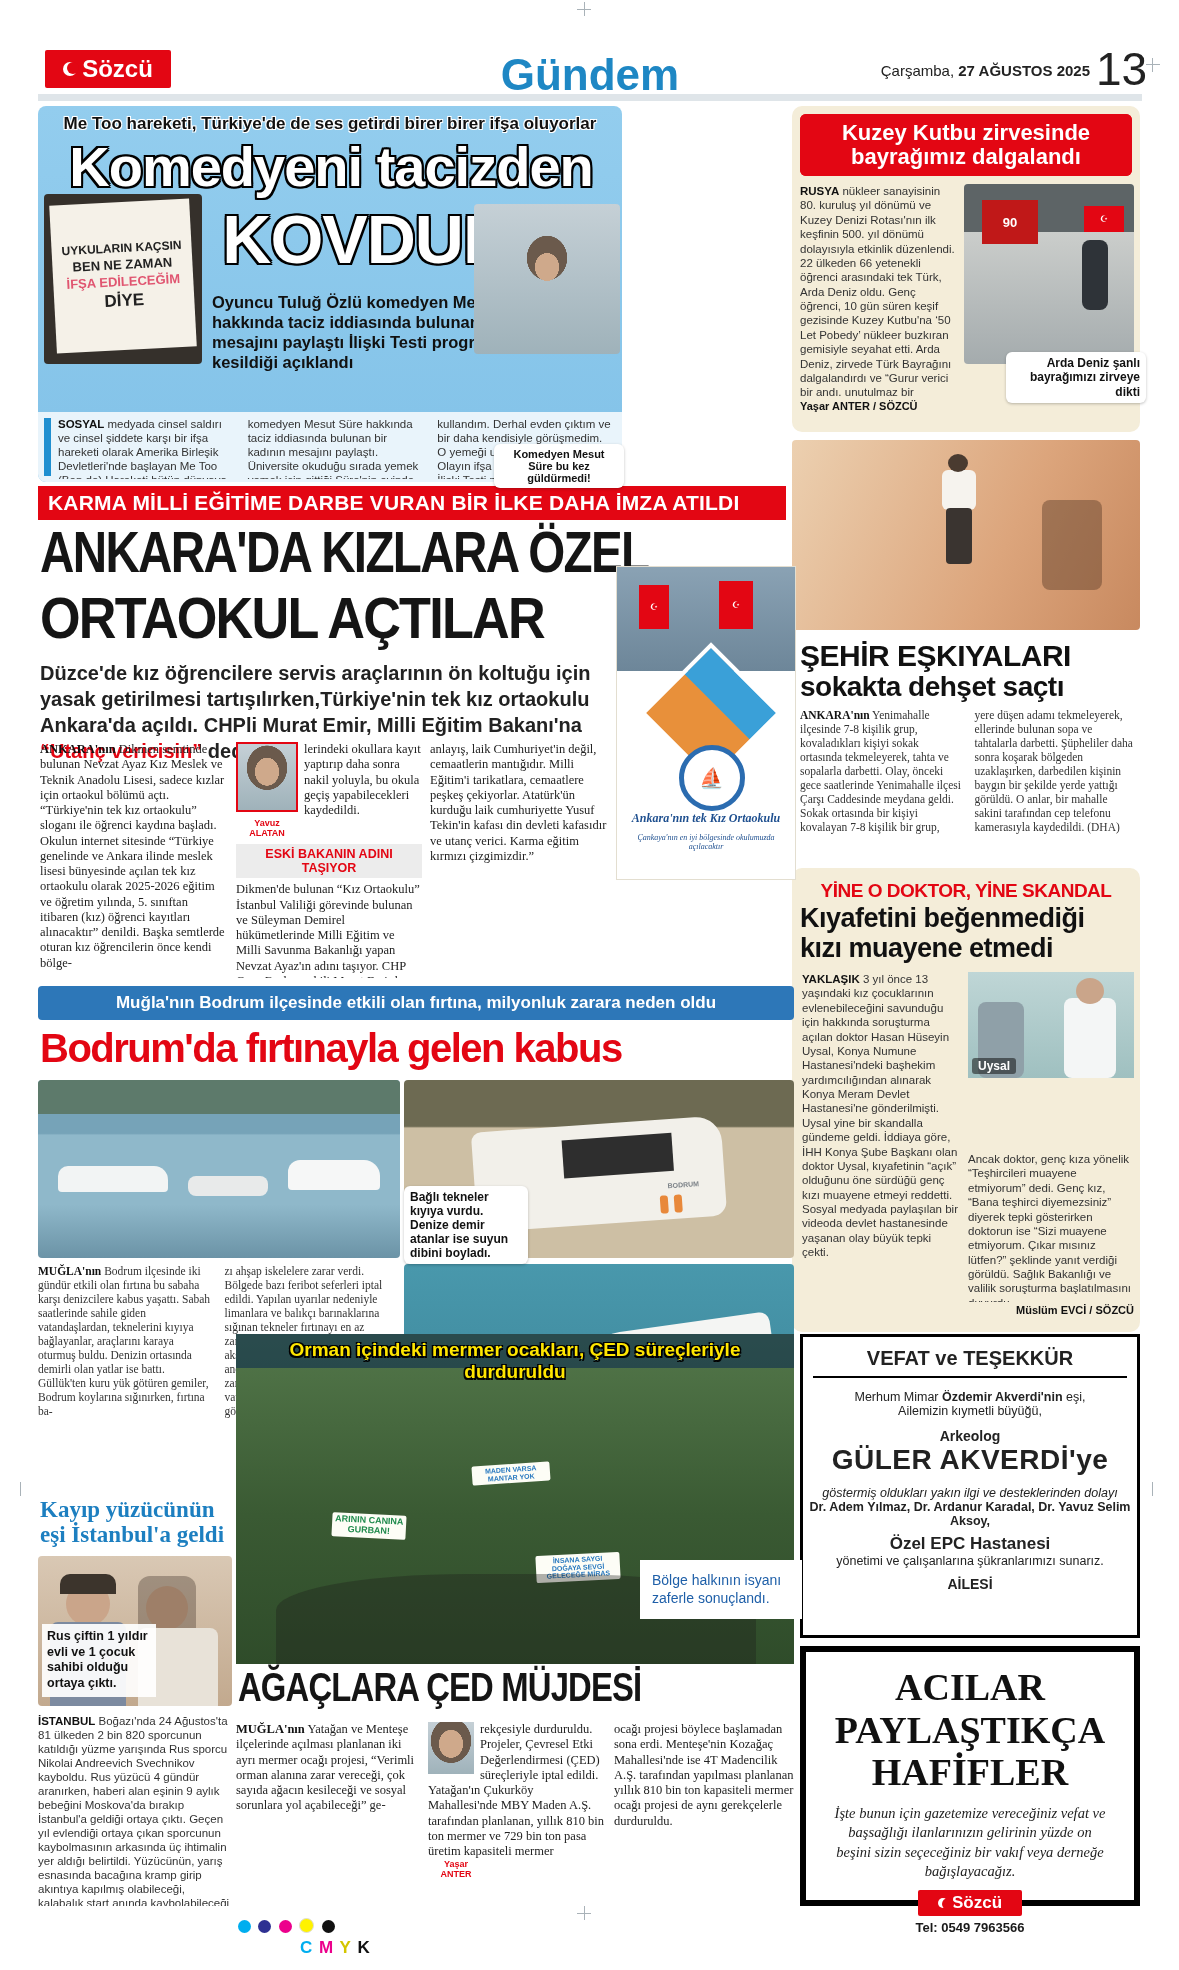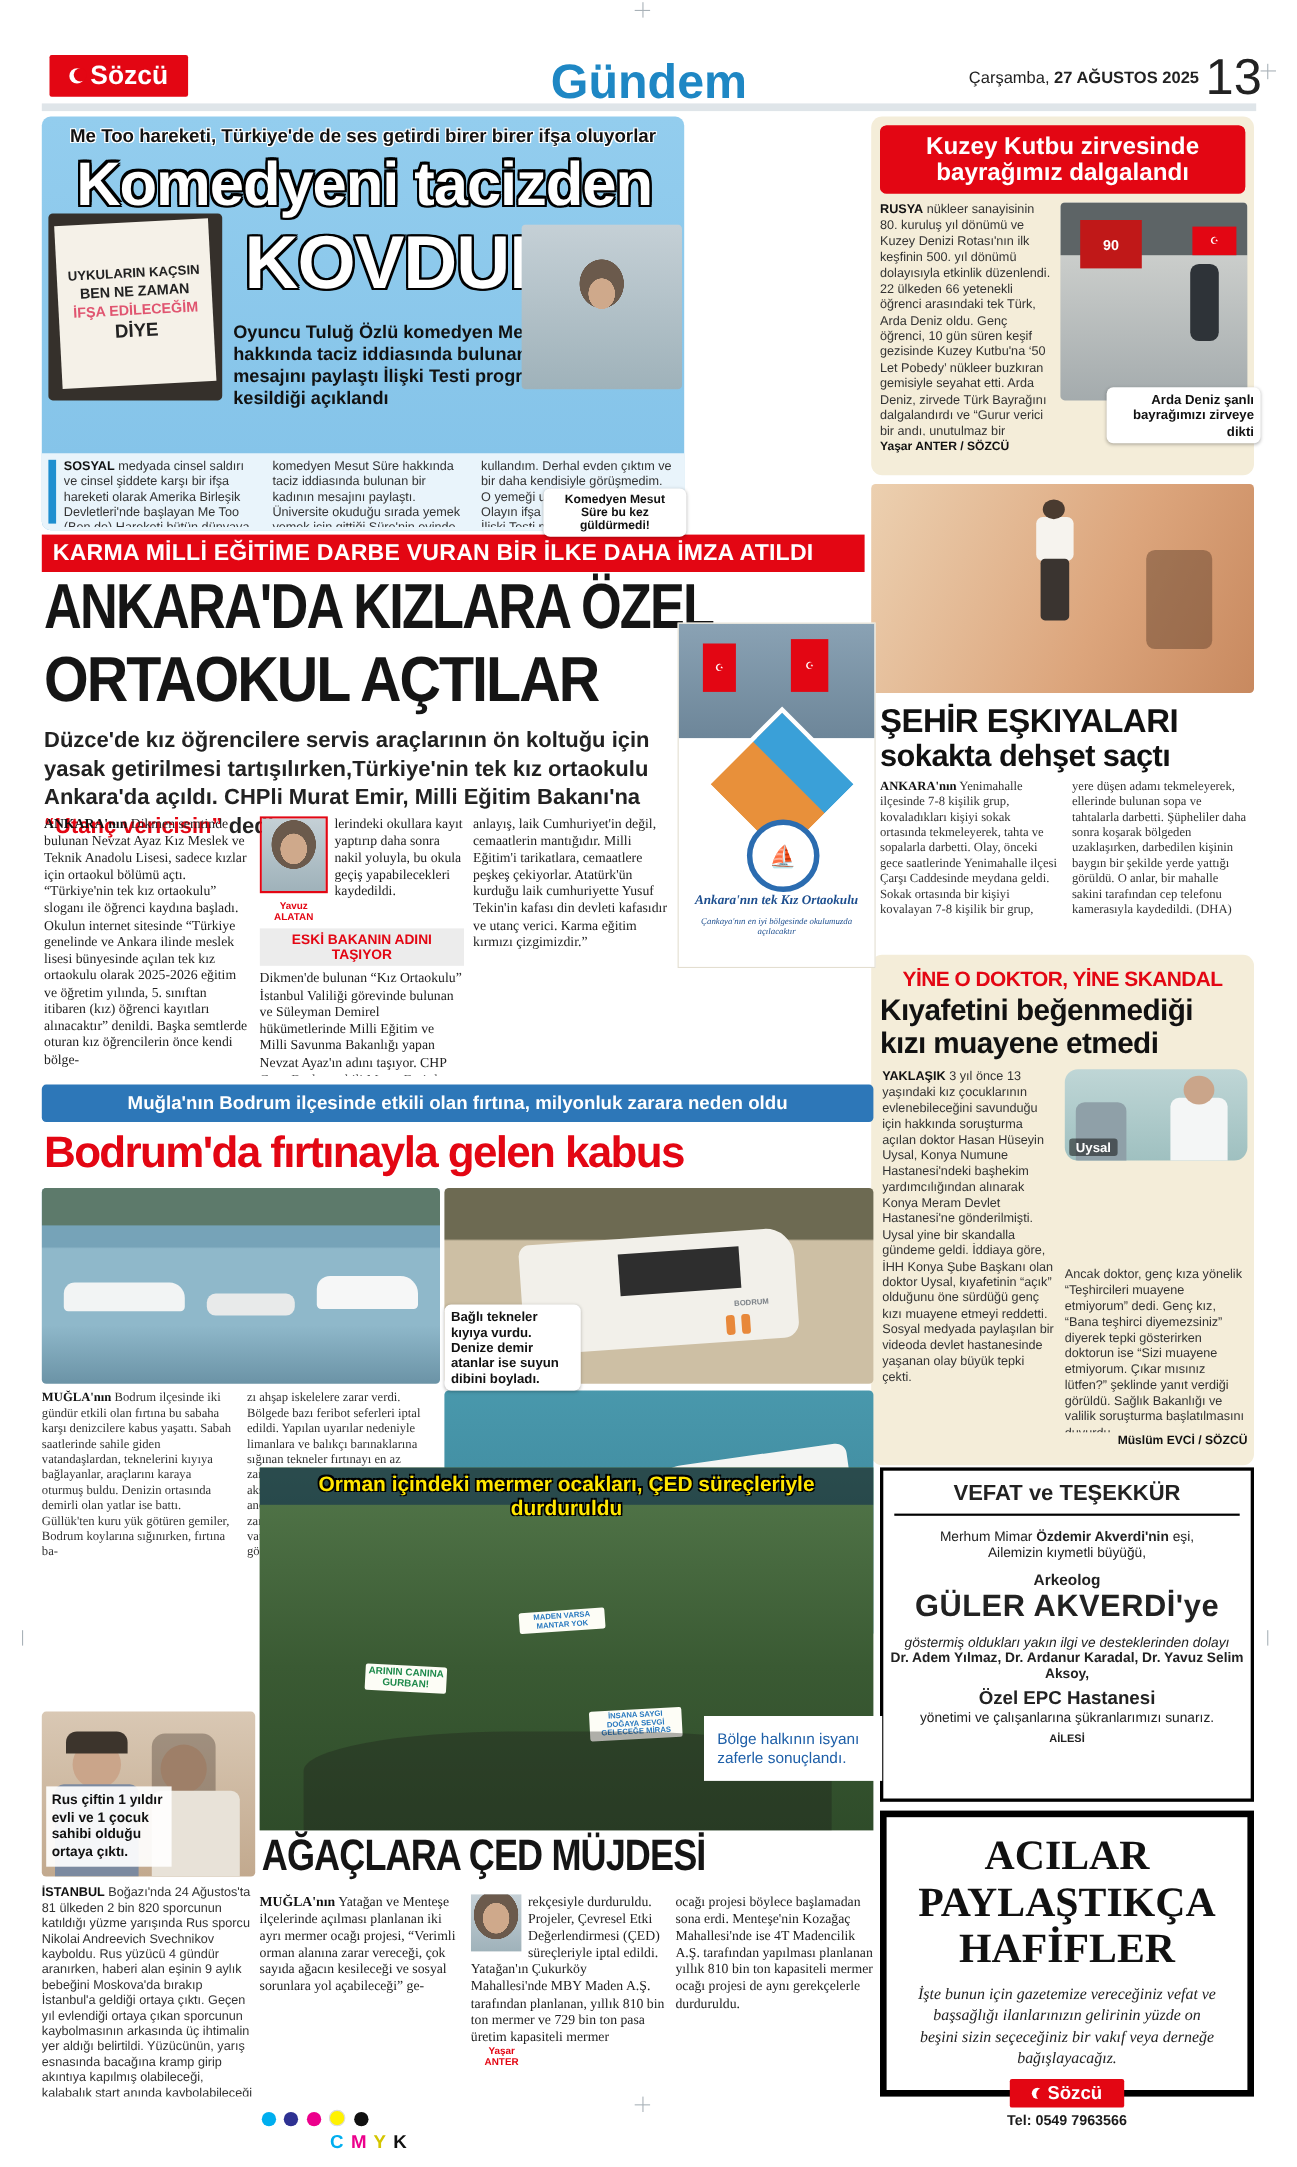--- a/index.html
+++ b/index.html
@@ -169,21 +169,21 @@
     <div class="c serifbody">yere düşen adamı tekmeleyerek, ellerinde bulunan sopa ve tahtalarla darbetti. Şüpheliler daha sonra koşarak bölgeden uzaklaşırken, darbedilen kişinin baygın bir şekilde yerde yattığı görüldü. O anlar, bir mahalle sakini tarafından cep telefonu kamerasıyla kaydedildi. (DHA)</div>
   </div>
 
   <div class="abs cream" style="left:792px;top:868px;width:348px;height:464px;"></div>
   <div class="abs red-kicker" style="left:792px;top:880px;width:348px;">YİNE O DOKTOR, YİNE SKANDAL</div>
   <div class="abs sehir-head" style="left:800px;top:904px;width:340px;font-size:27px;">Kıyafetini beğenmediği</div>
   <div class="abs sehir-head" style="left:800px;top:934px;width:340px;font-size:27px;">kızı muayene etmedi</div>
   <div class="abs rail-body" style="left:802px;top:972px;width:158px;height:348px;overflow:hidden;">
     <span class="leadword">YAKLAŞIK</span><span> 3 yıl önce 13 yaşındaki kız çocuklarının evlenebileceğini savunduğu için hakkında soruşturma açılan doktor Hasan Hüseyin Uysal, Konya Numune Hastanesi'ndeki başhekim yardımcılığından alınarak Konya Meram Devlet Hastanesi'ne gönderilmişti. Uysal yine bir skandalla gündeme geldi. İddiaya göre, İHH Konya Şube Başkanı olan doktor Uysal, kıyafetinin “açık” olduğunu öne sürdüğü genç kızı muayene etmeyi reddetti. Sosyal medyada paylaşılan bir videoda devlet hastanesinde yaşanan olay büyük tepki çekti.</span>
   </div>
-  <div class="abs ph" style="left:968px;top:972px;width:166px;height:83px;background:linear-gradient(#bfd6d6,#9fc0c0);border-radius:12px;">
+  <div class="abs ph" style="left:968px;top:972px;width:166px;height:106px;background:linear-gradient(#bfd6d6,#9fc0c0);border-radius:0;">
     <div class="abs" style="left:96px;top:26px;width:52px;height:80px;background:#f4f6f6;border-radius:8px;"></div>
     <div class="abs" style="left:108px;top:6px;width:28px;height:26px;background:#caa58a;border-radius:50%;"></div>
     <div class="abs" style="left:10px;top:30px;width:46px;height:76px;background:#8fa0a8;border-radius:8px;"></div>
     <div class="abs" style="left:4px;bottom:4px;padding:1px 6px;background:rgba(20,20,20,.55);color:#fff;font-weight:bold;font-size:12px;border-radius:3px;">Uysal</div>
   </div>
   <div class="abs rail-body" style="left:968px;top:1152px;width:166px;height:150px;overflow:hidden;">Ancak doktor, genç kıza yönelik “Teşhircileri muayene etmiyorum” dedi. Genç kız, “Bana teşhirci diyemezsiniz” diyerek tepki gösterirken doktorun ise “Sizi muayene etmiyorum. Çıkar mısınız lütfen?” şeklinde yanıt verdiği görüldü. Sağlık Bakanlığı ve valilik soruşturma başlatılmasını duyurdu.</div>
   <div class="abs byline" style="left:968px;top:1304px;width:166px;text-align:right;">Müslüm EVCİ / SÖZCÜ</div>
 
   <div class="abs redbar" style="left:38px;top:486px;width:728px;height:34px;">KARMA MİLLİ EĞİTİME DARBE VURAN BİR İLKE DAHA İMZA ATILDI</div>
   <div class="abs big-head" style="left:40px;top:524px;font-size:58px;transform:scaleX(.82);">ANKARA'DA KIZLARA ÖZEL</div>
@@ -234,20 +234,24 @@
   <div class="abs bodycols" style="left:38px;top:1264px;width:360px;height:224px;overflow:hidden;">
     <div class="c serifbody"><span class="leadword">MUĞLA'nın</span><span> Bodrum ilçesinde iki gündür etkili olan fırtına bu sabaha karşı denizcilere kabus yaşattı. Sabah saatlerinde sahile giden vatandaşlardan, teknelerini kıyıya bağlayanlar, araçlarını karaya oturmuş buldu. Denizin ortasında demirli olan yatlar ise battı. Güllük'ten kuru yük götüren gemiler, Bodrum koylarına sığınırken, fırtına ba-</span></div>
     <div class="c serifbody">zı ahşap iskelelere zarar verdi. Bölgede bazı feribot seferleri iptal edildi. Yapılan uyarılar nedeniyle limanlara ve balıkçı barınaklarına sığınan tekneler fırtınayı en az zararla atlattı. Fırtına etkisini dün akşam saatlerinden itibaren yitirdi ancak ardında milyonlarca liralık zarar bıraktı. Teknesi batan vatandaşların büyük üzüntü yaşadığı gözlendi.</div>
   </div>
   <div class="abs ph" style="left:404px;top:1264px;width:390px;height:224px;border-radius:4px;background:linear-gradient(#4998ac,#3f8a9e 60%,#66a8b8);">
     <div class="abs" style="left:180px;top:60px;width:190px;height:70px;background:#f4f5f3;border-radius:40px 10px 10px 12px;transform:rotate(-8deg);"></div>
     <div class="abs" style="left:210px;top:118px;width:170px;height:26px;background:#23282c;transform:rotate(-8deg);"></div>
     <div class="abs" style="left:0;bottom:0;width:120px;height:26px;background:#c6b696;"></div>
   </div>
 
+  <div class="abs swim-head" style="left:40px;top:1498px;width:196px;">
+    <div>Kayıp yüzücünün</div>
+    <div>eşi İstanbul'a geldi</div>
+  </div>
   <div class="abs ph" style="left:38px;top:1556px;width:194px;height:150px;border-radius:4px;background:linear-gradient(#d9c8b4,#c2a98e);">
     <div class="abs" style="left:28px;top:26px;width:44px;height:44px;background:#caa58a;border-radius:50%;"></div>
     <div class="abs" style="left:22px;top:18px;width:56px;height:20px;background:#3c342c;border-radius:10px 10px 0 0;"></div>
     <div class="abs" style="left:108px;top:30px;width:42px;height:44px;background:#d3ab8c;border-radius:50%;"></div>
     <div class="abs" style="left:100px;top:20px;width:58px;height:64px;background:rgba(60,46,36,.35);border-radius:12px;"></div>
     <div class="abs" style="left:12px;top:66px;width:76px;height:84px;background:#7c8aa0;border-radius:8px 8px 0 0;"></div>
     <div class="abs" style="left:100px;top:72px;width:80px;height:78px;background:#e8e2d8;border-radius:8px 8px 0 0;"></div>
   </div>
   <div class="abs white-overlay" style="left:42px;top:1624px;width:104px;z-index:3;">Rus çiftin 1 yıldır evli ve 1 çocuk sahibi olduğu ortaya çıktı.</div>
   <div class="abs" style="left:38px;top:1714px;width:194px;height:192px;overflow:hidden;font-size:11.5px;line-height:1.22;color:#333;">
@@ -277,21 +281,21 @@
   <div class="abs ad1" style="left:800px;top:1334px;width:334px;height:298px;">
     <div class="t">VEFAT ve TEŞEKKÜR</div>
     <div><span>Merhum Mimar </span><b>Özdemir Akverdi'nin</b><span> eşi,</span></div>
     <div>Ailemizin kıymetli büyüğü,</div>
     <div style="font-weight:bold;margin-top:10px;font-size:14px;">Arkeolog</div>
     <div class="name">GÜLER AKVERDİ'ye</div>
     <div style="margin-top:10px;font-style:italic;">göstermiş oldukları yakın ilgi ve desteklerinden dolayı</div>
     <div style="font-weight:bold;">Dr. Adem Yılmaz, Dr. Ardanur Karadal, Dr. Yavuz Selim Aksoy,</div>
     <div style="font-weight:bold;font-size:17px;margin-top:6px;">Özel EPC Hastanesi</div>
     <div>yönetimi ve çalışanlarına şükranlarımızı sunarız.</div>
-    <div style="font-weight:bold;margin-top:8px;font-size:10px;">AİLESİ</div>
+    <div style="font-weight:bold;margin-top:8px;font-size:14px;">AİLESİ</div>
   </div>
 
   <div class="abs ad2" style="left:800px;top:1646px;width:328px;height:248px;">
     <div class="h" style="margin-top:14px;">ACILAR</div>
     <div class="h">PAYLAŞTIKÇA</div>
     <div class="h">HAFİFLER</div>
     <div class="b" style="margin:10px 26px 8px;">İşte bunun için gazetemize vereceğiniz vefat ve başsağlığı ilanlarınızın gelirinin yüzde on beşini sizin seçeceğiniz bir vakıf veya derneğe bağışlayacağız.</div>
     <div class="minilogo">
       <span class="crescent" style="width:10px;height:10px;"></span>
       <span>Sözcü</span>

